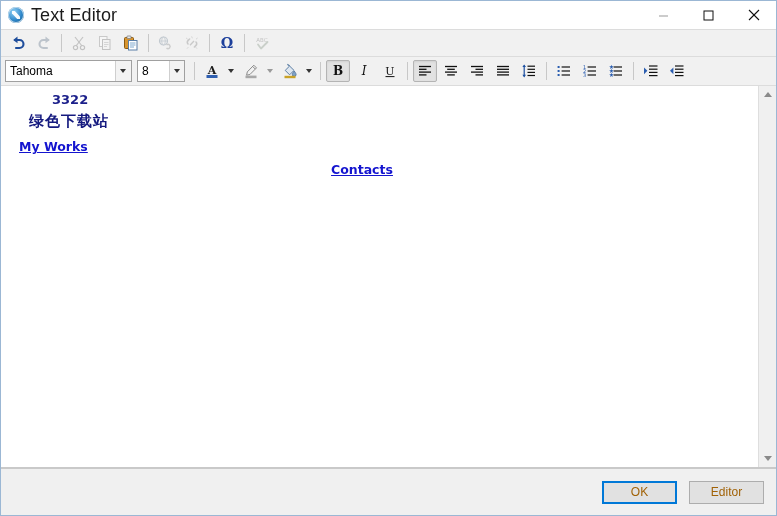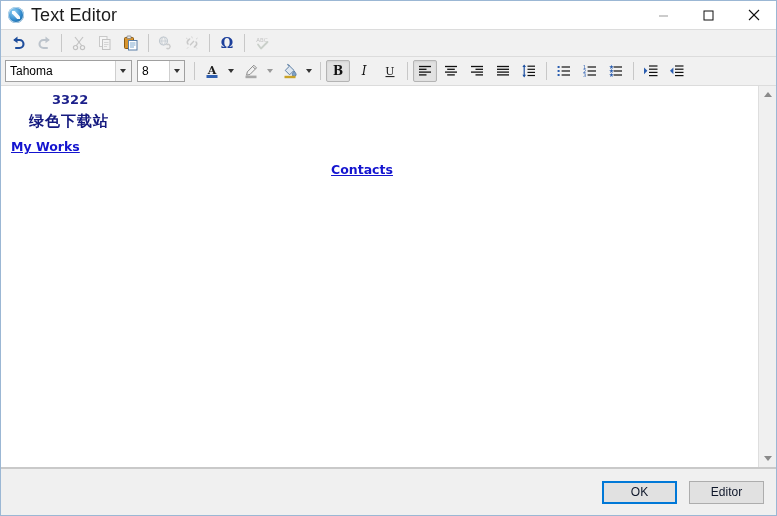--- a/index.html
+++ b/index.html
@@ -220,21 +220,21 @@
   }
   .doc-link {
     color: #1414cf;
     font-weight: bold;
     font-size: 12.5px;
     font-family: "DejaVu Sans", sans-serif;
     text-decoration: underline;
     display: inline-block;
     cursor: pointer;
   }
-  .row-link1 { margin-left: 4px; padding-top: 9px; }
+  .row-link1 { margin-left: 12px; padding-top: 9px; }
   .row-link2 { margin-left: -4px; padding-top: 8px; text-align: center; }
 
   
   .vscroll {
     width: 17px;
     flex: 0 0 17px;
     background: #f0f0f0;
     border-left: 1px solid #dedede;
     display: flex;
     flex-direction: column;
@@ -270,21 +270,21 @@
     align-items: center;
     justify-content: flex-end;
     padding-right: 12px;
   }
   .dlgbtn {
     height: 23px;
     min-width: 75px;
     padding: 0 12px;
     font-size: 12px;
     font-family: "Liberation Sans", sans-serif;
-    color: #0f172a;
+    color: #a16207;
     background: #e1e1e1;
     border: 1px solid #adadad;
     border-radius: 0;
     margin-left: 12px;
     cursor: pointer;
   }
   .dlgbtn.primary {
     border: 2px solid #0078d7;
     background: #e1e1e1;
   }

